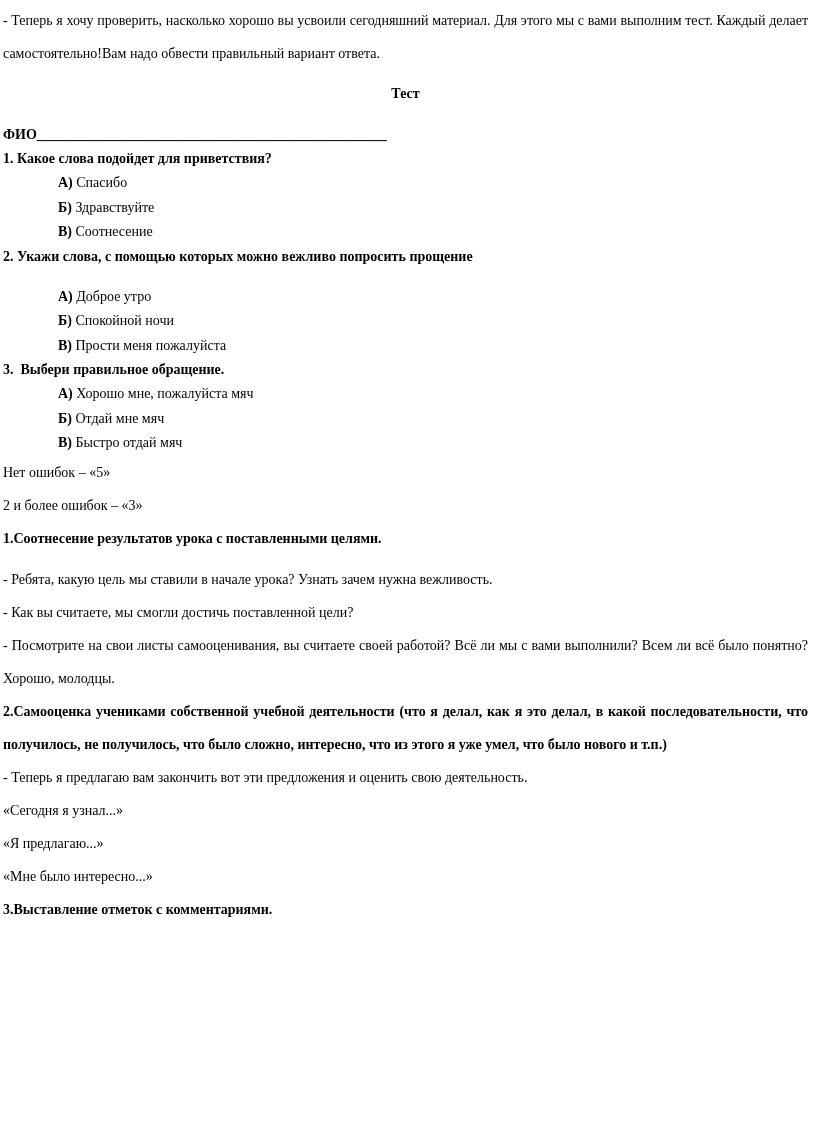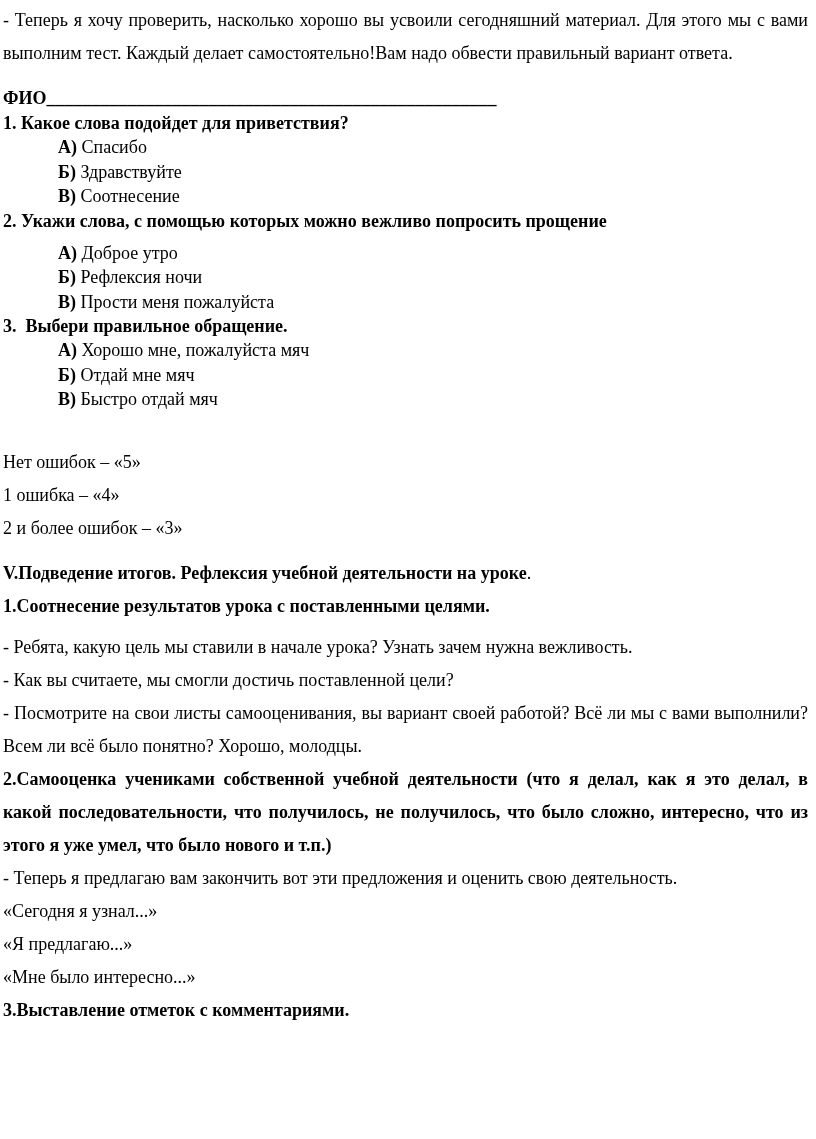--- a/index.html
+++ b/index.html
@@ -3,93 +3,92 @@
 <meta charset="utf-8">
 <style>
   * { box-sizing: border-box; }
   html, body { margin: 0; padding: 0; background: #ffffff; }
   .page {
     width: 816px;
     height: 1139px;
     background: #ffffff;
     color: #000000;
     font-family: "Liberation Serif", "DejaVu Serif", serif;
-    font-size: 18px;
+    font-size: 14px;
     padding: 4px 8px 0 3px;
     overflow: hidden;
   }
   p { margin: 0; }
   .justify { text-align: justify; }
   .bold { font-weight: bold; }
   .body-line { line-height: 33px; }
   .intro { line-height: 33px; text-align: justify; }
   .test-title { text-align: center; font-weight: bold; line-height: 25px; margin-top: 11px; }
   .fio { font-weight: bold; line-height: 25px; margin-top: 16px; }
   .q-label { font-weight: bold; line-height: 24px; white-space: pre-wrap; }
   .opts { padding-left: 55px; }
   .opt { line-height: 24.5px; }
   .opt b { font-weight: bold; }
   .opts-gap-sm { }
-  .opts-gap-lg { margin-top: 8px; }
-  .scoring { margin-top: 34px; }
+  .opts-gap-lg { margin-top: 16px; }
+  .scoring { }
   .score { line-height: 33px; }
   .mt-sec { margin-top: 12px; }
   .mt-p1 { margin-top: 8px; }
   .mt-sub2 { }
 </style>
 </head>
 <body>
 
 <div class="page">
 
   <p class="intro">- Теперь я хочу проверить, насколько хорошо вы усвоили сегодняшний материал. Для этого мы с вами выполним тест. Каждый делает самостоятельно!Вам надо обвести правильный вариант ответа.</p>
 
+  <p class="test-title">Тест</p>
 
   <p class="fio">ФИО__________________________________________________</p>
 
   <div>
     <p class="q-label">1. Какое слова подойдет для приветствия?</p>
     <div class="opts opts-gap-sm">
       <p class="opt"><b>А)</b> <span>Спасибо</span></p>
       <p class="opt"><b>Б)</b> <span>Здравствуйте</span></p>
       <p class="opt"><b>В)</b> <span>Соотнесение</span></p>
     </div>
   </div>
 
   <div>
     <p class="q-label">2. Укажи слова, с помощью которых можно вежливо попросить прощение</p>
     <div class="opts opts-gap-lg">
       <p class="opt"><b>А)</b> <span>Доброе утро</span></p>
-      <p class="opt"><b>Б)</b> <span>Рефлексия ночи</span></p>
+      <p class="opt"><b>Б)</b> <span>Спокойной ночи</span></p>
       <p class="opt"><b>В)</b> <span>Прости меня пожалуйста</span></p>
     </div>
   </div>
 
   <div>
     <p class="q-label">3.  Выбери правильное обращение.</p>
     <div class="opts">
       <p class="opt"><b>А)</b> <span>Хорошо мне, пожалуйста мяч</span></p>
       <p class="opt"><b>Б)</b> <span>Отдай мне мяч</span></p>
       <p class="opt"><b>В)</b> <span>Быстро отдай мяч</span></p>
     </div>
   </div>
 
   <div class="scoring">
     <p class="score">Нет ошибок – «5»</p>
-    <p class="score">1 ошибка – «4»</p>
     <p class="score">2 и более ошибок – «3»</p>
   </div>
 
-  <p class="body-line mt-sec"><b>V.Подведение итогов. Рефлексия учебной деятельности на уроке</b><span>.</span></p>
 
   <p class="body-line bold">1.Соотнесение результатов урока с поставленными целями.</p>
 
   <p class="body-line mt-p1">- Ребята, какую цель мы ставили в начале урока? Узнать зачем нужна вежливость.</p>
   <p class="body-line">- Как вы считаете, мы смогли достичь поставленной цели?</p>
-  <p class="body-line justify">- Посмотрите на свои листы самооценивания, вы вариант своей работой? Всё ли мы с вами выполнили? Всем ли всё было понятно? Хорошо, молодцы.</p>
+  <p class="body-line justify">- Посмотрите на свои листы самооценивания, вы считаете своей работой? Всё ли мы с вами выполнили? Всем ли всё было понятно? Хорошо, молодцы.</p>
 
   <p class="body-line bold justify mt-sub2">2.Самооценка учениками собственной учебной деятельности (что я делал, как я это делал, в какой последовательности, что получилось, не получилось, что было сложно, интересно, что из этого я уже умел, что было нового и т.п.)</p>
 
   <p class="body-line">- Теперь я предлагаю вам закончить вот эти предложения и оценить свою деятельность.</p>
   <p class="body-line">«Сегодня я узнал...»</p>
   <p class="body-line">«Я предлагаю...»</p>
   <p class="body-line">«Мне было интересно...»</p>
 
   <p class="body-line bold">3.Выставление отметок с комментариями.</p>
 

